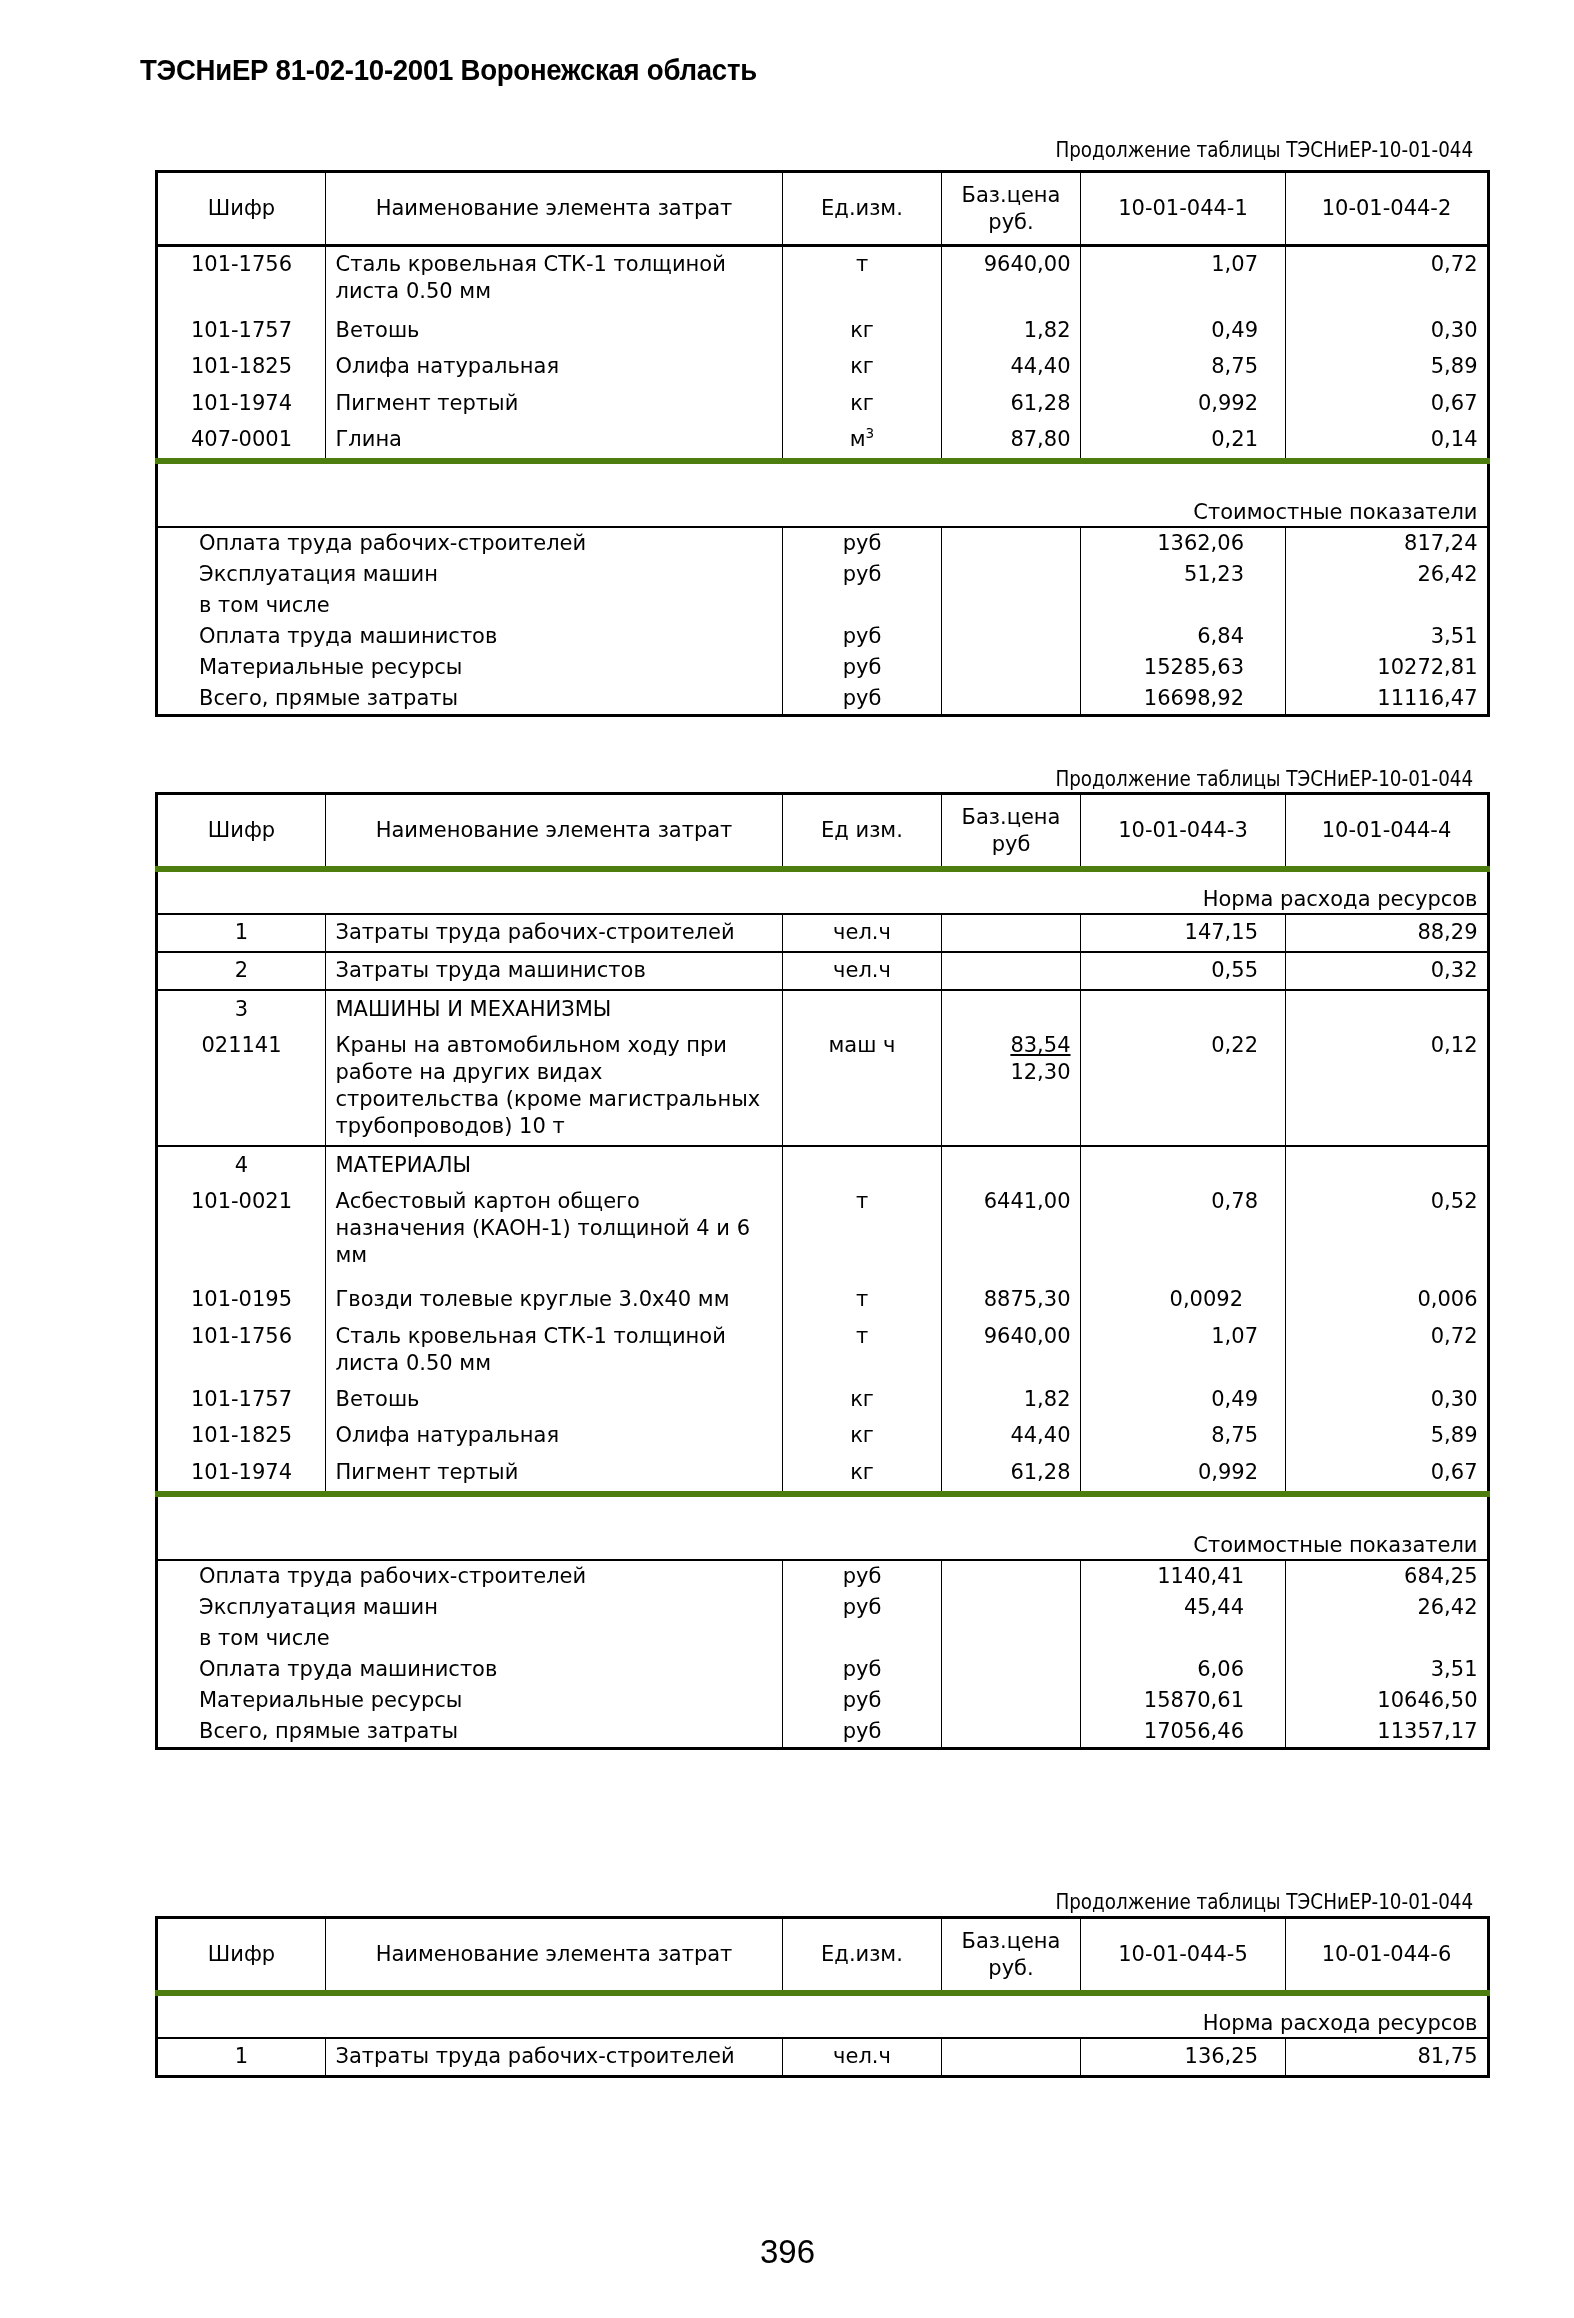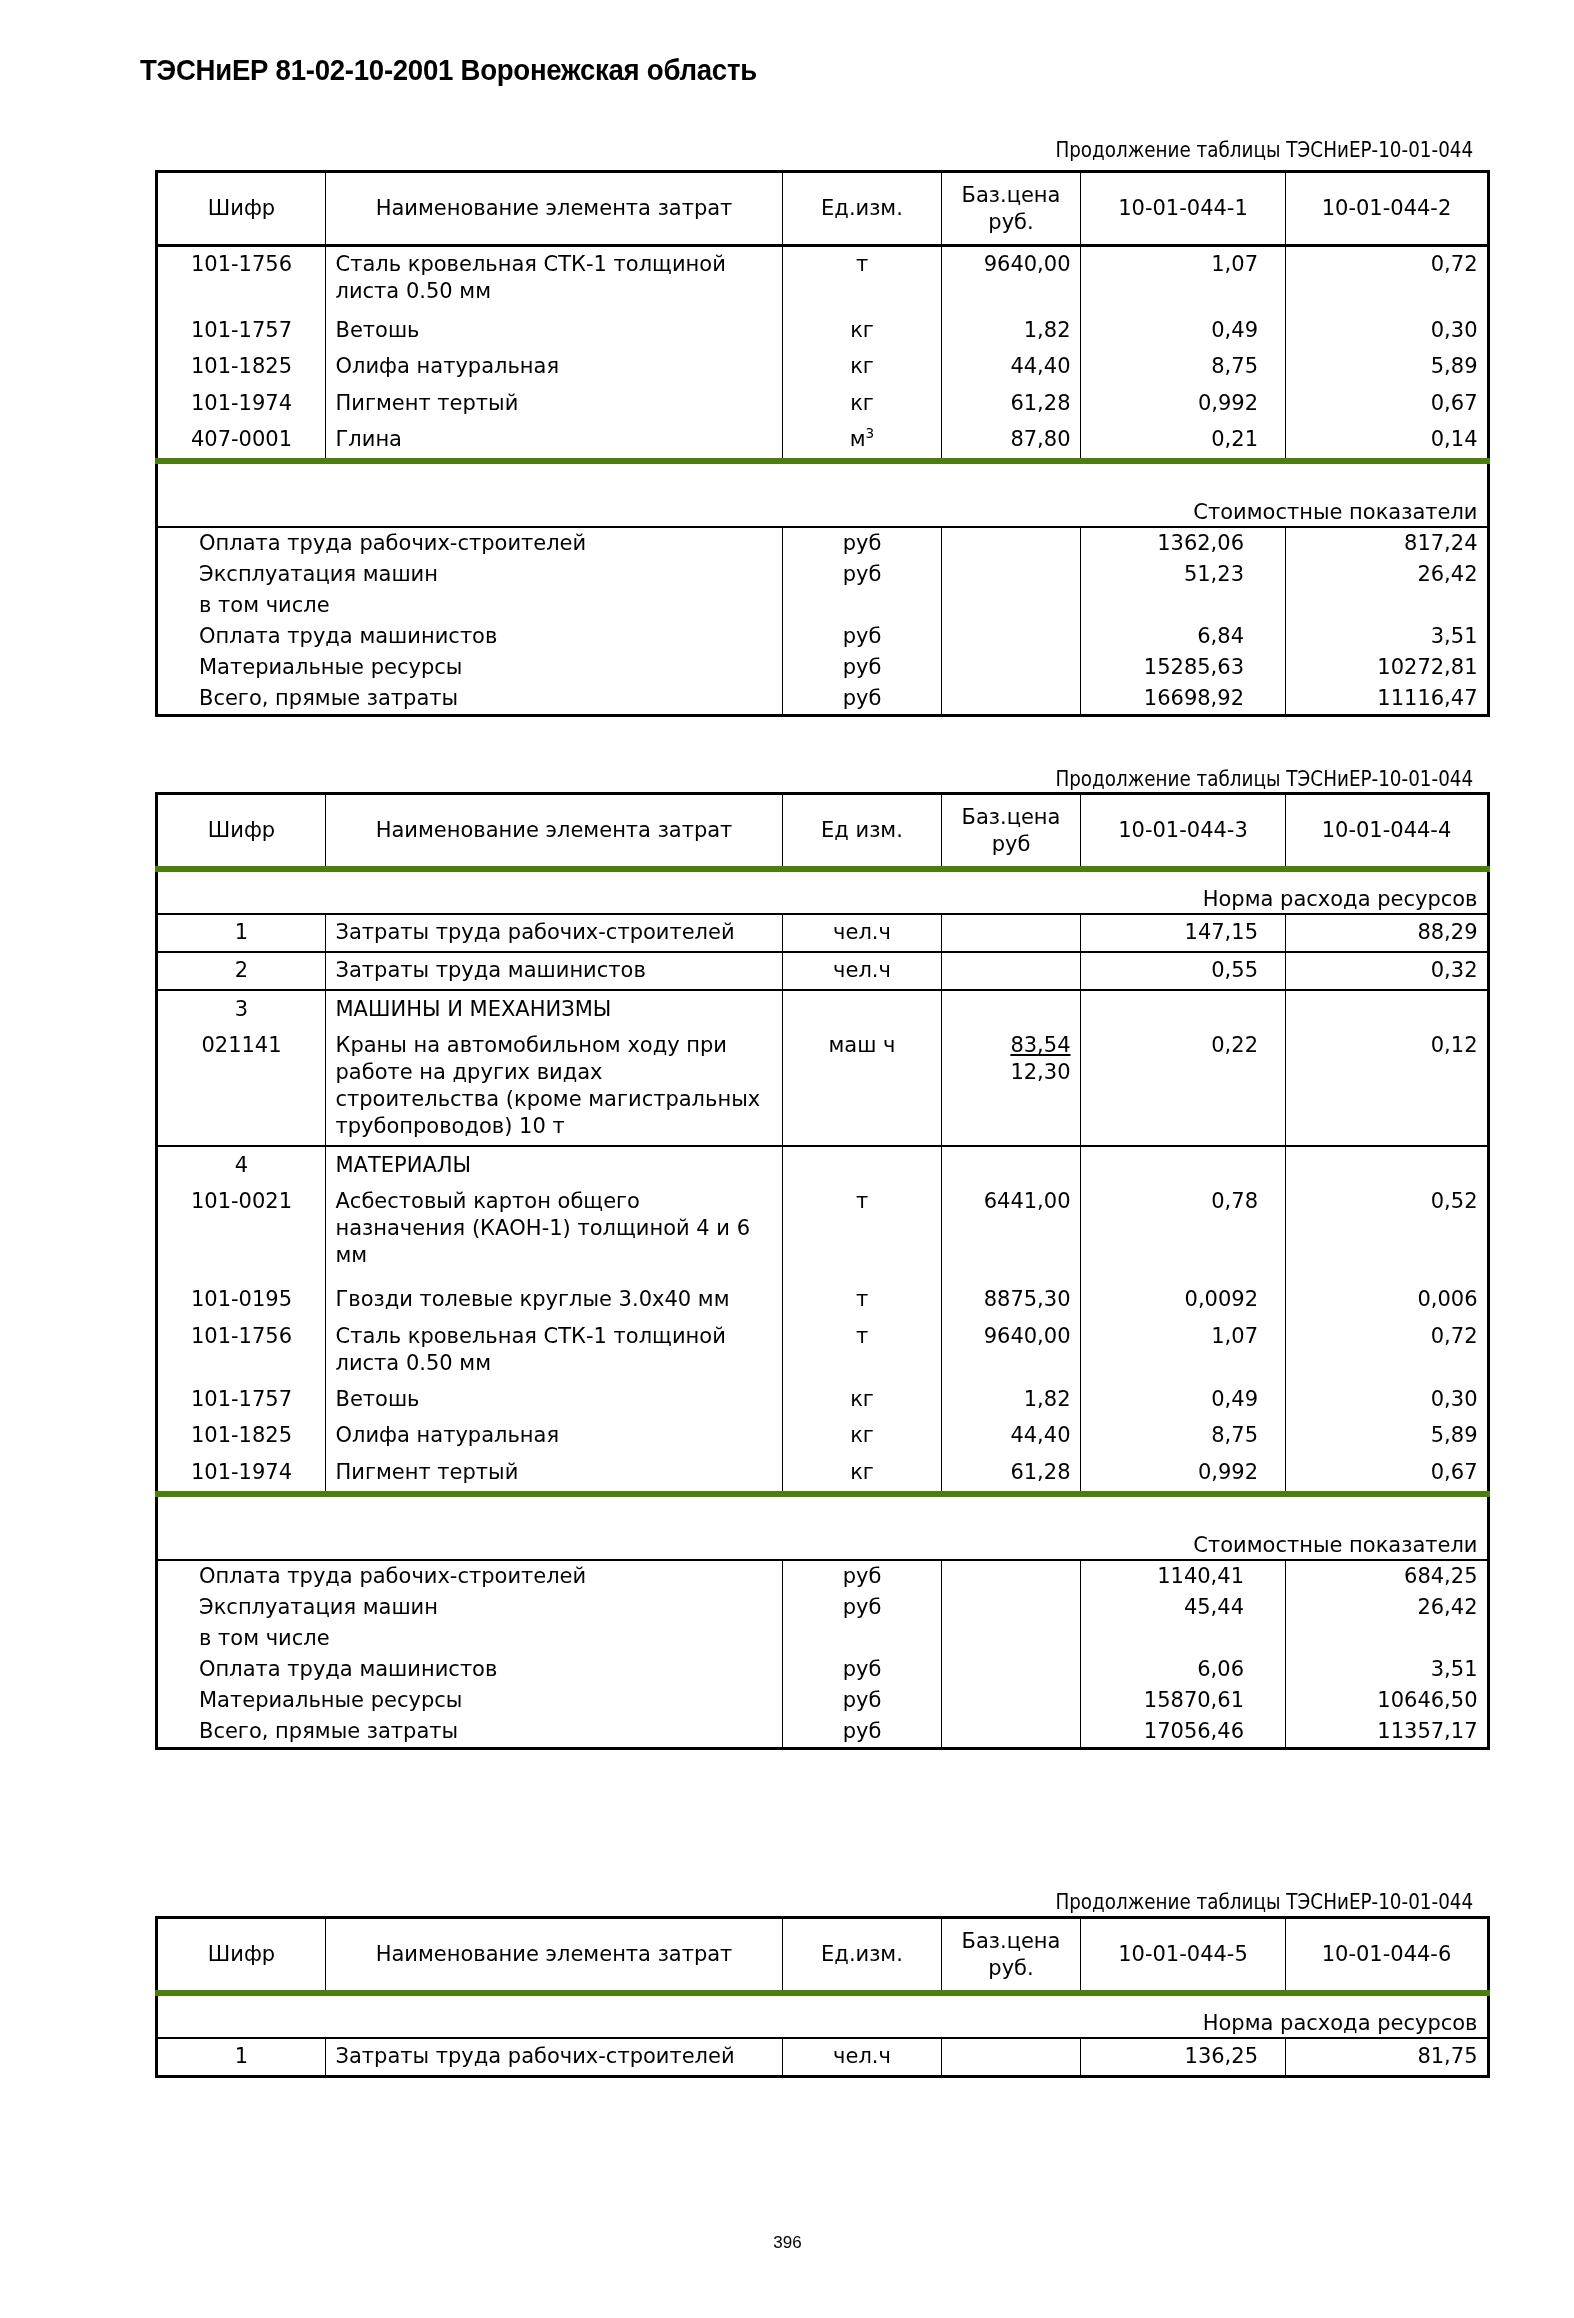--- a/index.html
+++ b/index.html
@@ -19,21 +19,21 @@
   .c-name { text-align:left; }
   tr.band td { border-left:none; border-right:none; text-align:right; vertical-align:bottom; padding-top:9.5px;
                border-top:6px solid #4d7c0f; border-bottom:2px solid #000; height:31px; line-height:27px; }
   tr.sum td { border-left:none; border-right:none; line-height:31px; }
   tr.sum td.num-col, tr.sum td.unit-col { border-left:1.4px solid #000; }
   tr.sum td.name-col { padding-left:41px; }
   .bold { font-weight:bold; }
   .u { text-decoration:underline; }
   tr.row td { padding-top:4.1px; padding-bottom:5.4px; }
   tr.thick td { border-top:2.7px solid #000; }
-  .page-number { position:absolute; left:0; width:100%; text-align:center; top:2233px; font-size:17px;
+  .page-number { position:absolute; left:0; width:100%; text-align:center; top:2233px; font-size:33px;
                  font-family:"Liberation Sans", sans-serif; }
   sup { font-size:13.6px; line-height:0; }
   col.w-code { width:169px; } col.w-name { width:457px; } col.w-unit { width:159px; }
   col.w-price { width:139px; } col.w-c1 { width:205px; } col.w-c2 { width:203px; }
 </style>
 </head>
 <body>
 
 <div class="page-title">ТЭСНиЕР 81-02-10-2001 Воронежская область</div>
 
@@ -241,21 +241,21 @@
         <td class="c-num" style="padding-right:27px;">0,78</td>
         <td class="c-num">0,52</td>
       </tr>
       <tr class="row">
         <td class="c-code">101-0195</td>
         <td class="c-name">Гвозди толевые круглые 3.0х40 мм</td>
         <td class="c-unit"><span>т</span></td>
         <td class="c-num">
           <div>8875,30</div>
         </td>
-        <td class="c-num" style="padding-right:27px;">0,0092</td>
+        <td class="c-num" style="padding-right:42px;">0,0092</td>
         <td class="c-num">0,006</td>
       </tr>
       <tr class="row">
         <td class="c-code">101-1756</td>
         <td class="c-name">Сталь кровельная СТК-1 толщиной листа 0.50 мм</td>
         <td class="c-unit"><span>т</span></td>
         <td class="c-num">
           <div>9640,00</div>
         </td>
         <td class="c-num" style="padding-right:27px;">1,07</td>

